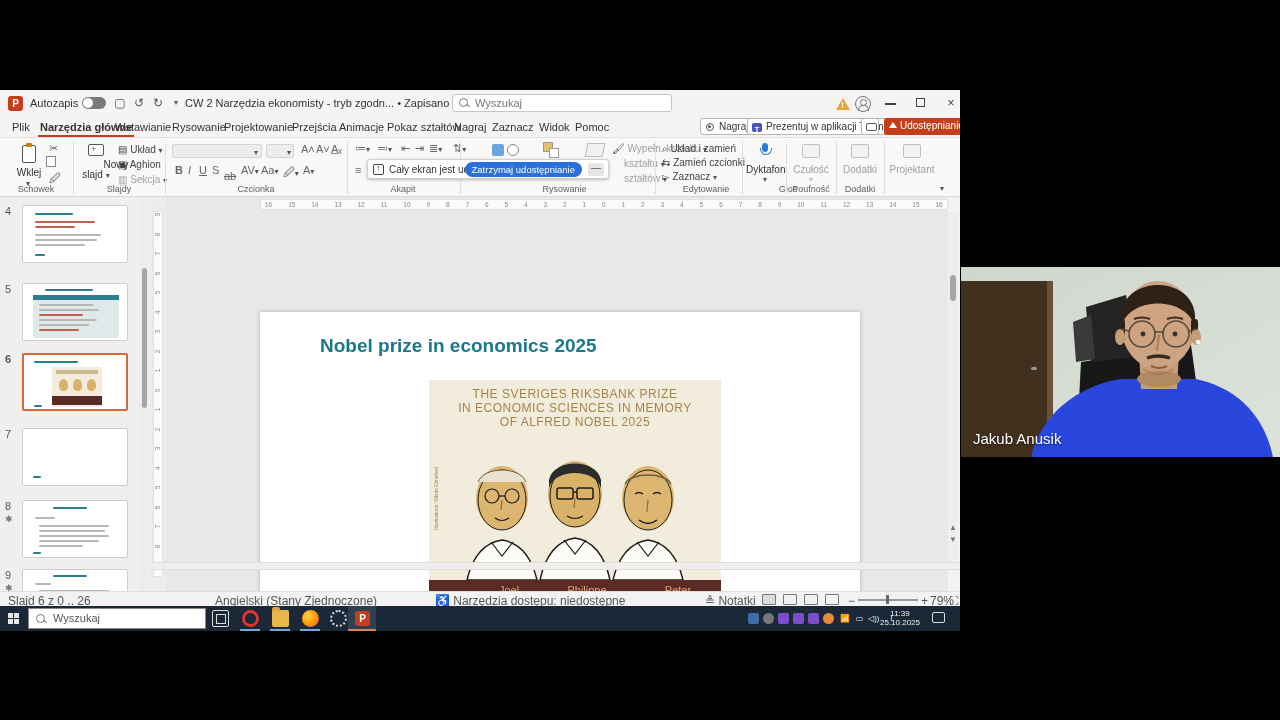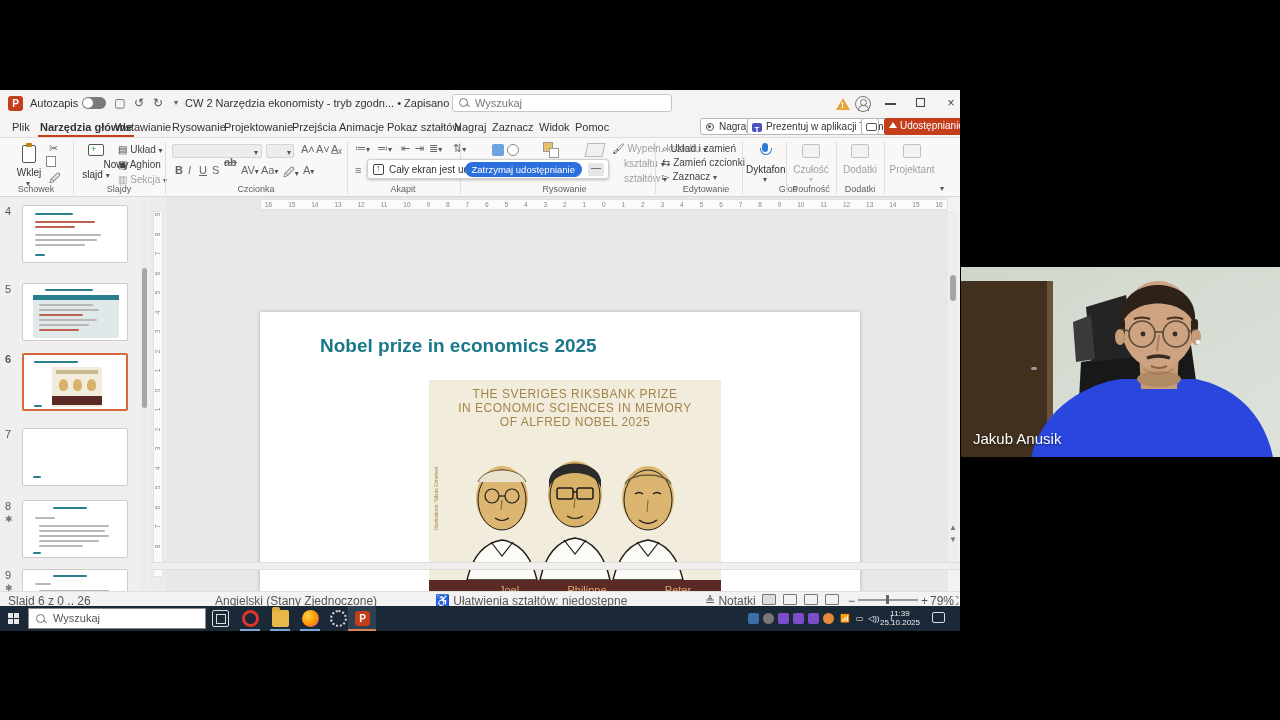--- a/index.html
+++ b/index.html
@@ -233,21 +233,21 @@
       <div class="abs fontbox" style="left:266px; top:6px; width:28px;">
           <span class="abs chev" style="right:2px; top:3px;">▾</span>
         </div>
       <div class="abs fmt-letter" style="left:298px; top:5px;">A˄</div>
       <div class="abs fmt-letter" style="left:313px; top:5px;">A˅</div>
       <div class="abs fmt-letter" style="left:328px; top:5px;">A̲ₓ</div>
       <div class="abs fmt-letter" style="left:172px; top:26px; font-weight:bold;">B</div>
       <div class="abs fmt-letter" style="left:185px; top:26px; font-style:italic;">I</div>
       <div class="abs fmt-letter" style="left:196px; top:26px; text-decoration:underline;">U</div>
       <div class="abs fmt-letter" style="left:209px; top:26px;">S</div>
-      <div class="abs fmt-letter" style="left:221px; top:18px; text-decoration:line-through;font-weight:bold;">ab</div>
+      <div class="abs fmt-letter" style="left:221px; top:32px; text-decoration:line-through;">ab</div>
       <div class="abs fmt-letter" style="left:238px; top:26px;">AV<span class="chev">▾</span></div>
       <div class="abs fmt-letter" style="left:258px; top:26px;">Aa<span class="chev">▾</span></div>
       <div class="abs fmt-letter" style="left:280px; top:26px;">🖉<span class="chev">▾</span></div>
       <div class="abs fmt-letter" style="left:300px; top:26px;">A<span class="chev">▾</span></div>
       <div class="abs grp-label" style="left:166px; width:180px;">Czcionka</div>
       <div class="abs grp-sep" style="left:347px;"></div>
 
       <div class="abs fmt-letter" style="left:352px; top:4px;">≔<span class="chev">▾</span></div>
       <div class="abs fmt-letter" style="left:374px; top:4px;">≕<span class="chev">▾</span></div>
       <div class="abs fmt-letter" style="left:398px; top:4px;">⇤</div>
@@ -509,21 +509,21 @@
       <div class="sthumb"></div>
       <div class="nav-chev" style="bottom:30px;">▲</div>
       <div class="nav-chev" style="bottom:18px;">▼</div>
     </div>
 
     <div class="abs splitter"></div>
 
     <div class="abs statusbar">
       <span class="abs sb-item" style="left:8px;">Slajd 6 z 0 .. 26</span>
       <span class="abs sb-item" style="left:215px;">Angielski (Stany Zjednoczone)</span>
-      <span class="abs sb-item" style="left:435px;">♿ <span>Ułatwienia ształtów: niedostępne</span></span>
+      <span class="abs sb-item" style="left:435px;">♿ <span>Narzędzia dostępu: niedostępne</span></span>
       <span class="abs sb-item" style="left:705px;">≜ <span>Notatki</span></span>
       <div class="abs view-ic active" style="left:762px;"></div>
       <div class="abs view-ic" style="left:783px;"></div>
       <div class="abs view-ic" style="left:804px;"></div>
       <div class="abs view-ic" style="left:825px;"></div>
       <span class="abs sb-item" style="left:848px;">−</span>
       <div class="abs zoom-track" style="left:858px;"></div>
       <div class="abs zoom-knob" style="left:886px;"></div>
       <span class="abs sb-item" style="left:921px;">+</span>
       <span class="abs sb-item" style="left:930px;">79%</span>

